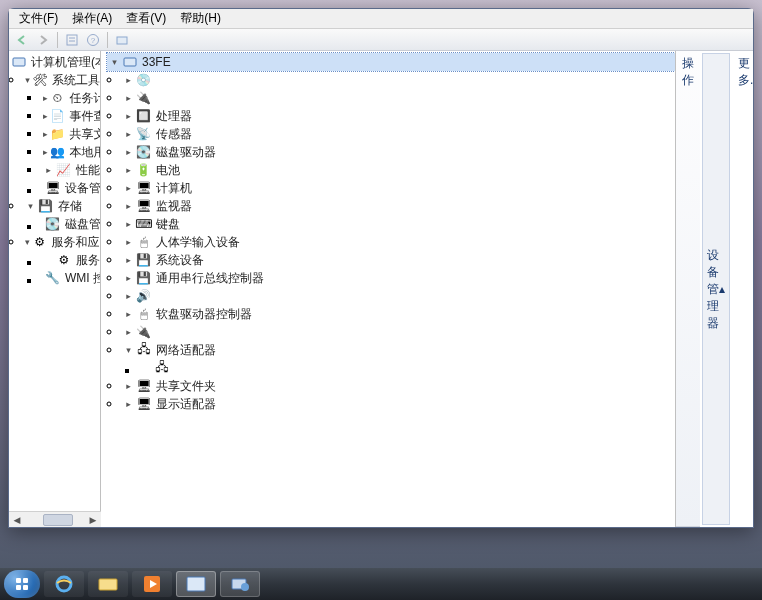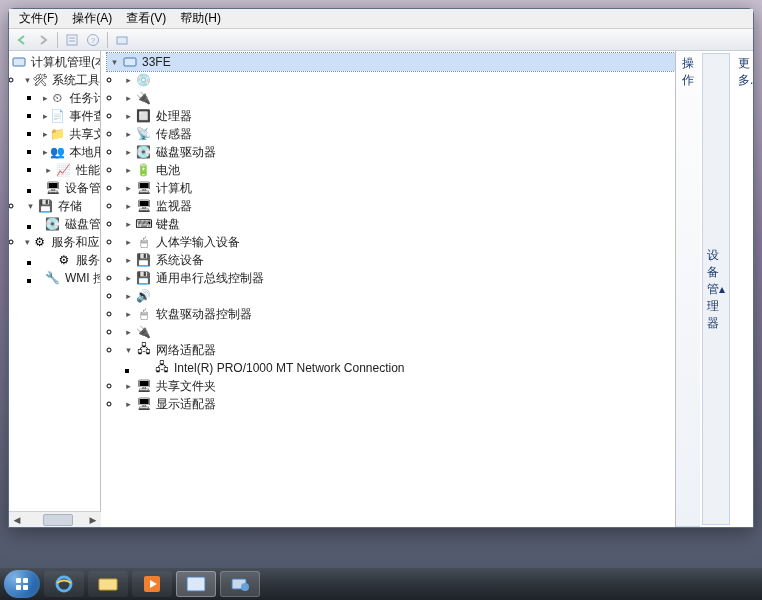--- a/index.html
+++ b/index.html
@@ -447,21 +447,20 @@
               <div class="node">
                   <span class="expander">▾</span>
                   <span class="icon16">🖧</span>
                   <span class="label">网络适配器</span>
                 </div>
               <ul class="children">
                 <li>
                     <div class="node">
                       <span class="expander"></span>
                       <span class="icon16">🖧</span>
-                      <span class="label">Intel(R) PRO/1000 MT Network Connection</span>
                     </div>
                   </li>
               </ul>
             </li>
             <li>
                 <div class="node">
                   <span class="expander">▸</span>
                   <span class="icon16">🖥</span>
                   <span class="label">共享文件夹</span>
                 </div>

